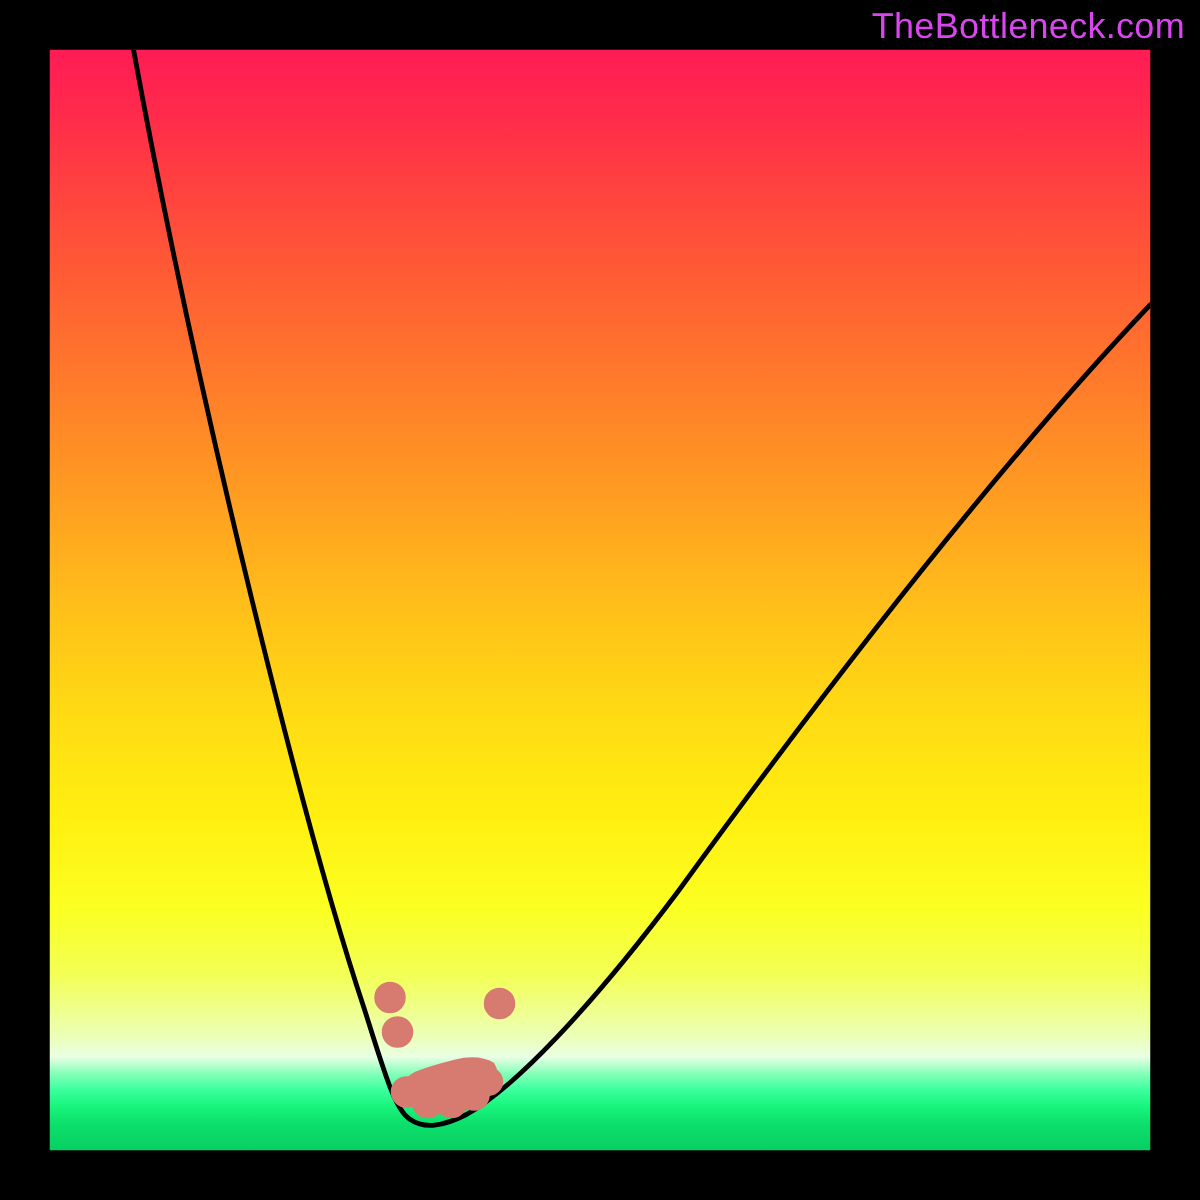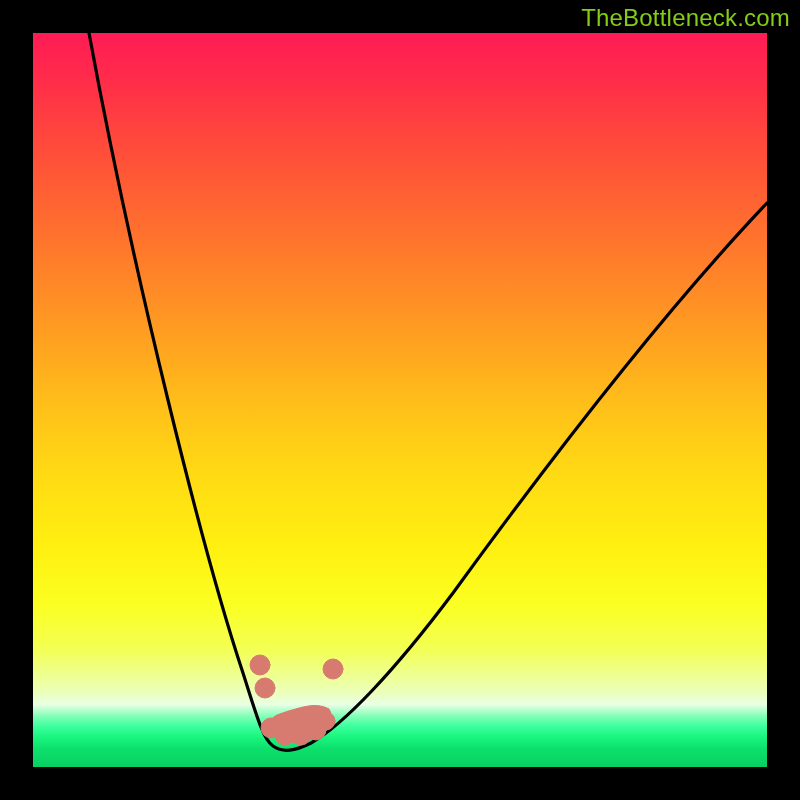--- a/index.html
+++ b/index.html
@@ -49,21 +49,21 @@
       #3bff9d 94.5%,
       #18f57c 96%,
       #0de06c 97.5%,
       #08cf62 100%
     );
   }
   .watermark {
     position: absolute;
     top: 4px;
     right: 10px;
-    color: #84cc16;
+    color: #d946ef;
     font-size: 24px;
     font-weight: 500;
     letter-spacing: 0.2px;
     user-select: none;
   }
   svg.curves {
     position: absolute;
     inset: 0;
   }
 </style>

